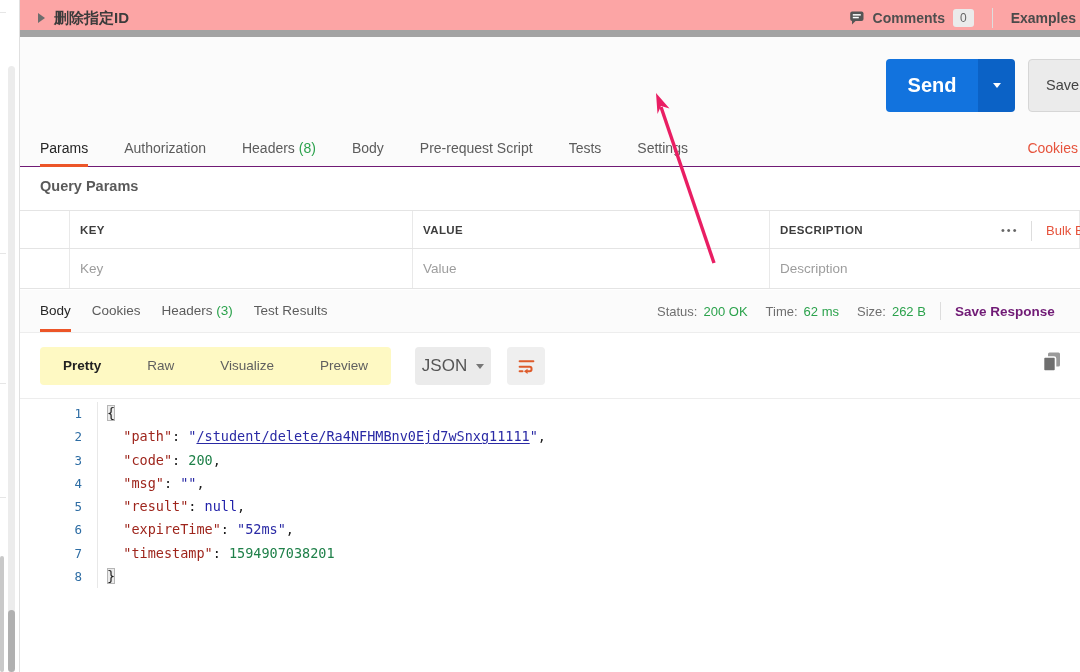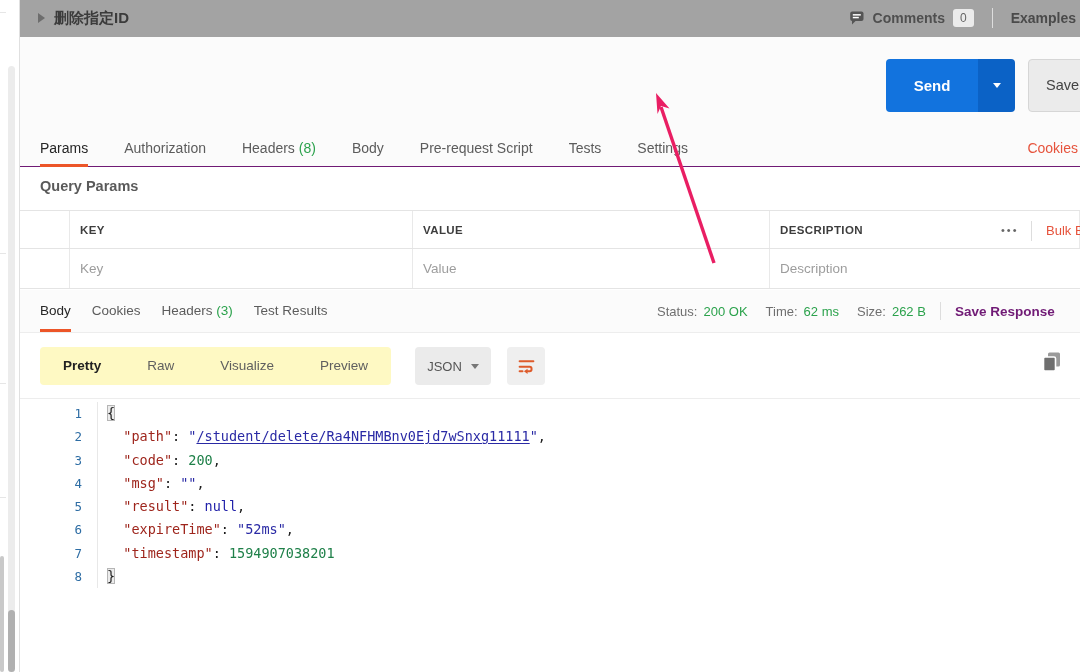--- a/index.html
+++ b/index.html
@@ -15,21 +15,21 @@
   #sb-thumb { position:absolute; left:8px; top:610px; width:7px; height:62px;
               background:#b0b0b0; border-radius:4px; }
   #sb-thumb2 { position:absolute; left:0; top:556px; width:4px; height:116px;
                background:#c9c9c9; border-radius:2px; }
 
   
   #main { position:absolute; left:20px; top:0; width:1060px; height:672px; }
 
   
   #header-row { position:absolute; left:0; top:0; width:100%; height:37px;
-                background:#a3a3a3; border-bottom:1px solid #a3a3a3;text-decoration:underline; }
+                background:#fca5a5; border-bottom:7px solid #a3a3a3;text-decoration:underline; }
   #title-group { position:absolute; left:18px; top:0; height:36px;
                  display:flex; align-items:center; gap:9px; }
   .tri-right { width:0; height:0; border-left:7px solid #6d6d6d;
                border-top:5px solid transparent; border-bottom:5px solid transparent; }
   #req-title { font-size:15px; font-weight:600; color:#3b3b3b; }
   #header-right { position:absolute; right:4px; top:0; height:36px;
                   display:flex; align-items:center; }
   #comments-btn { display:flex; align-items:center; gap:8px; cursor:pointer; }
   #comments-label { font-size:14px; font-weight:600; color:#4f4f4f; }
   #comments-badge { background:#ebebeb; border-radius:3px; padding:2px 7px;
@@ -45,21 +45,21 @@
   #method-box { width:135px; display:flex; align-items:center; position:relative; cursor:pointer; }
   #method-label { padding-left:22px; font-size:14px; font-weight:700; color:#464646; }
   .caret-down { width:0; height:0; border-top:5px solid #777;
                 border-left:4.5px solid transparent; border-right:4.5px solid transparent; }
   #method-caret { position:absolute; right:15px; top:24px; }
   #url-separator { width:1px; background:#d2d2d2; }
   #url-input { flex:1; display:flex; align-items:center; padding-left:16px;
                font-size:14.5px; color:#333; white-space:nowrap; overflow:hidden; }
   #send-btn { position:absolute; left:866px; top:59px; width:129px; height:53px;
               border-radius:4px; overflow:hidden; display:flex; cursor:pointer; }
-  #send-main { flex:1; background:#1273DE; color:#fff; font-size:15px; font-weight:700;
+  #send-main { flex:1; background:#1273DE; color:#fff; font-size:20px; font-weight:700;
                display:flex; align-items:center; justify-content:center; }
   #send-caret-area { width:37px; background:#0B62C6; display:flex; align-items:center; justify-content:center; }
   #send-caret-area .caret-down { border-top-color:#fff; }
   #save-btn { position:absolute; left:1008px; top:59px; width:90px; height:53px;
               background:#ebebeb; border:1px solid #d6d6d6; border-radius:4px;
               font-size:14.5px; color:#444; line-height:51px; padding-left:17px; cursor:pointer; }
 
   
   #req-tabs { position:absolute; left:0; top:130px; width:100%; height:37px;
               background:#fbfbfb; border-bottom:1px solid #701a75; }
@@ -108,21 +108,21 @@
 
   
   #resp-toolbar { position:absolute; left:0; top:347px; width:100%; height:38px; }
   #seg-control { position:absolute; left:20px; top:0; height:38px; background:#fef9c3;
                  border-radius:4px; display:flex; align-items:center; overflow:hidden; }
   .seg-item { padding:0 23px; font-size:13.5px; color:#5f5f5f; line-height:38px; cursor:pointer; }
   .seg-item.active { color:#222; font-weight:700; }
   #json-select { position:absolute; left:395px; top:0; width:76px; height:38px;
                  background:#ebebeb; border-radius:4px; display:flex; align-items:center;
                  justify-content:center; gap:9px; cursor:pointer; }
-  #json-select span { font-size:13px; color:#555; }
+  #json-select span { font-size:17px; color:#555; }
   #wrap-btn { position:absolute; left:487px; top:0; width:38px; height:38px;
               background:#efefef; border-radius:4px; display:flex; align-items:center;
               justify-content:center; cursor:pointer; }
   #copy-btn { position:absolute; left:1020px; top:3px; width:24px; height:24px; cursor:pointer; }
 
   
   #code-area { position:absolute; left:0; top:398px; width:100%; border-top:1px solid #ededed;
                padding-top:3px; background:#fff; }
   .code-row { display:flex; height:23.3px; }
   .gutter { width:78px; text-align:right; padding-right:15px; border-right:1px solid #e8e8e8;

